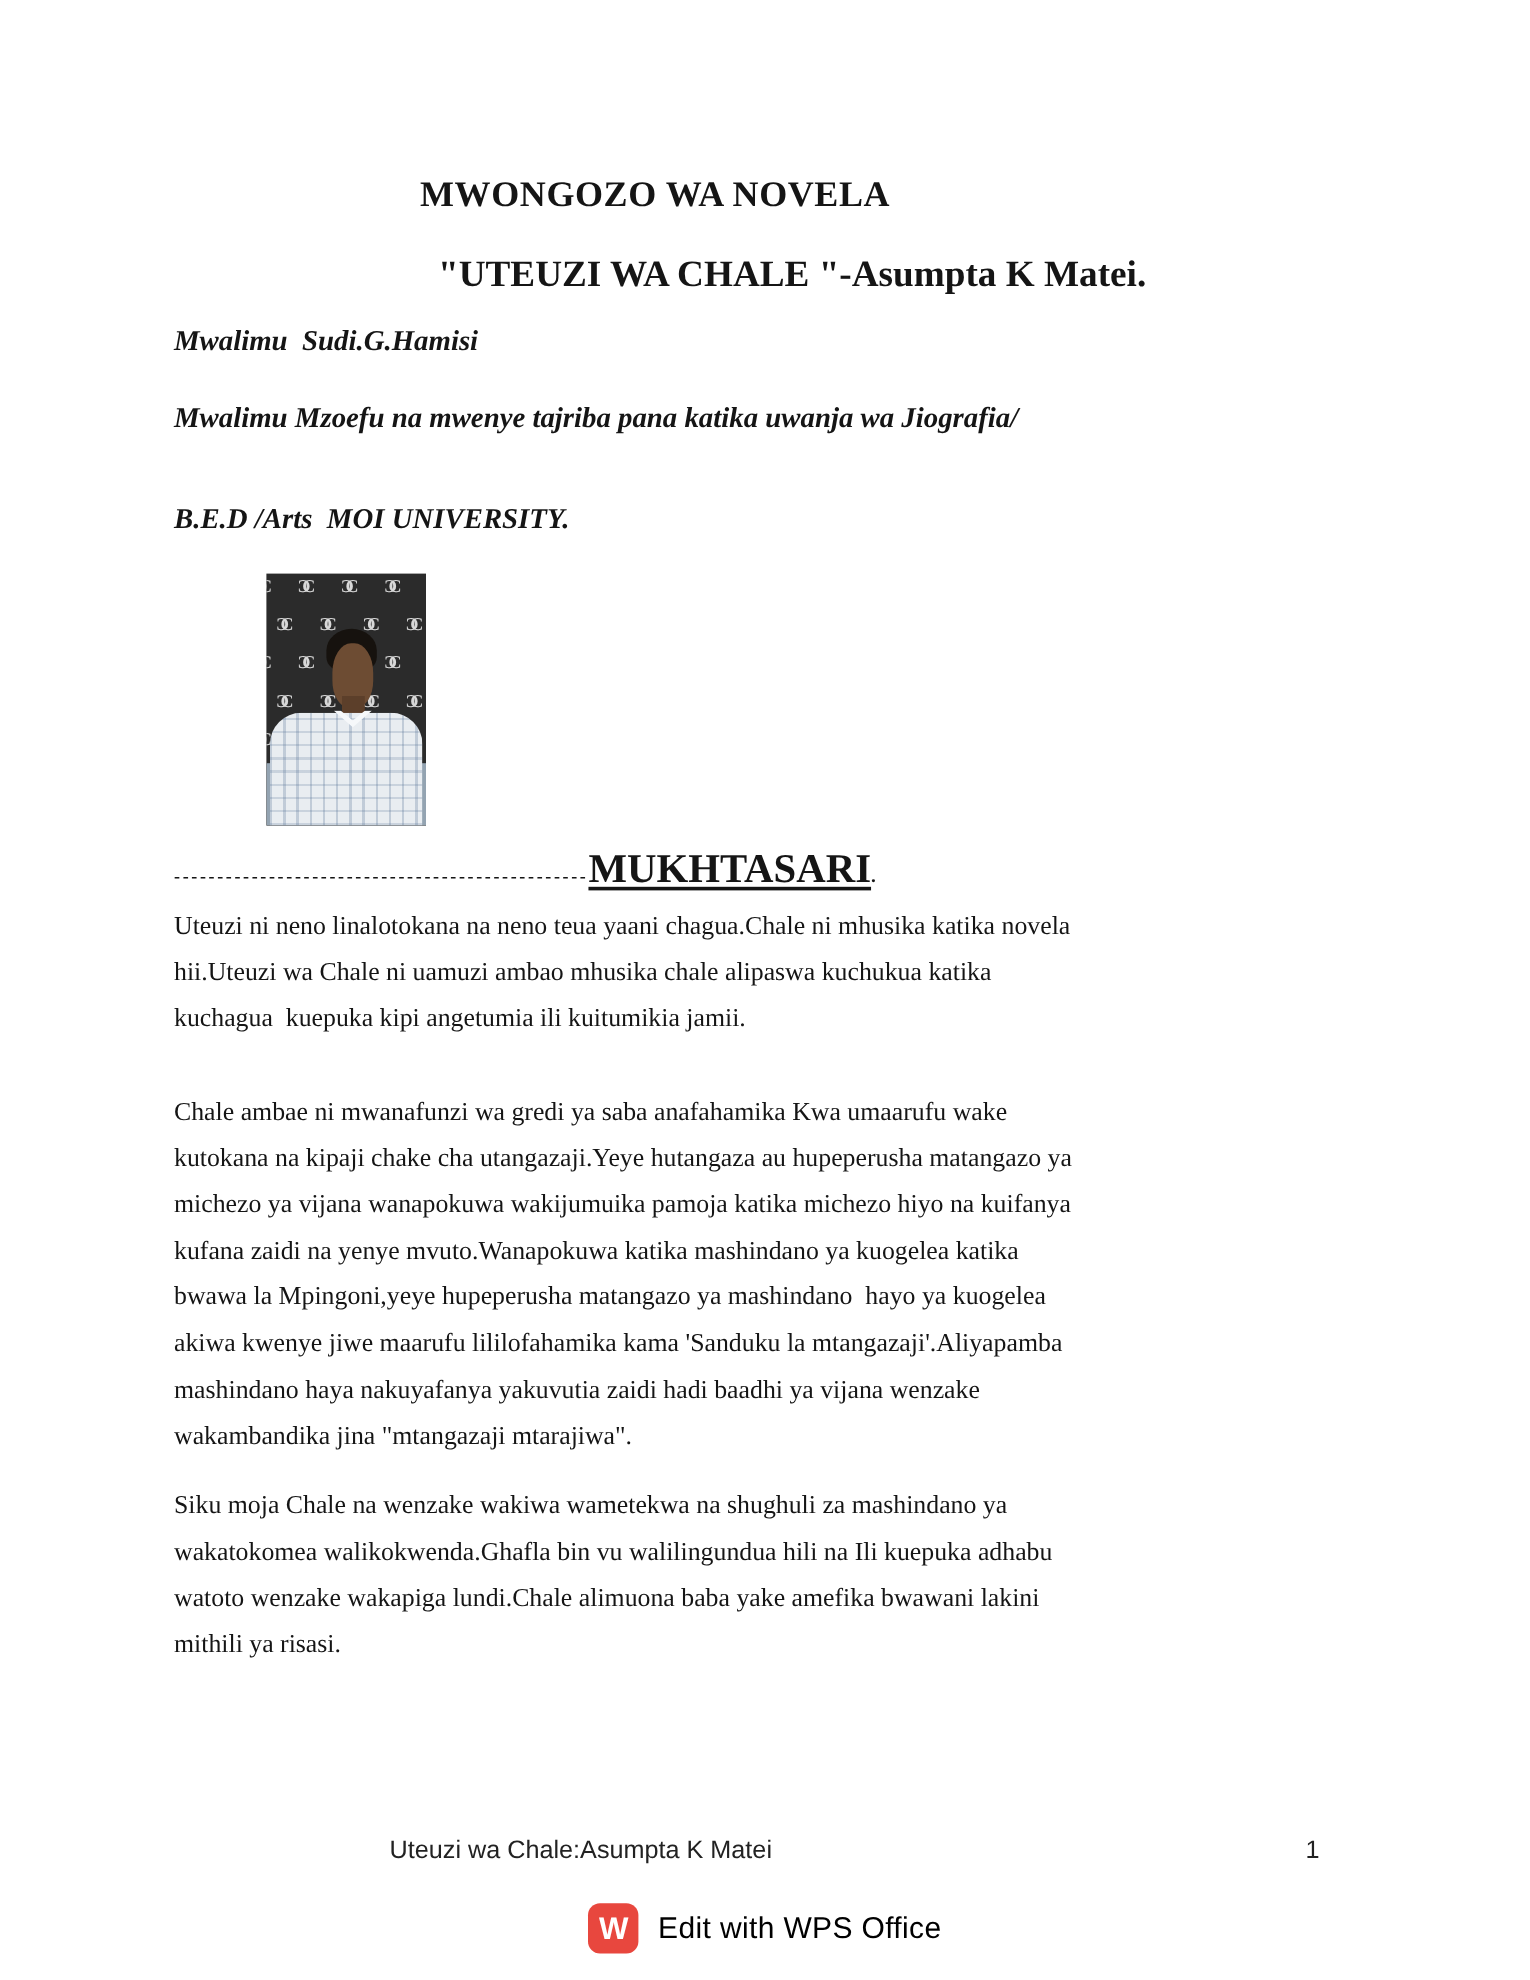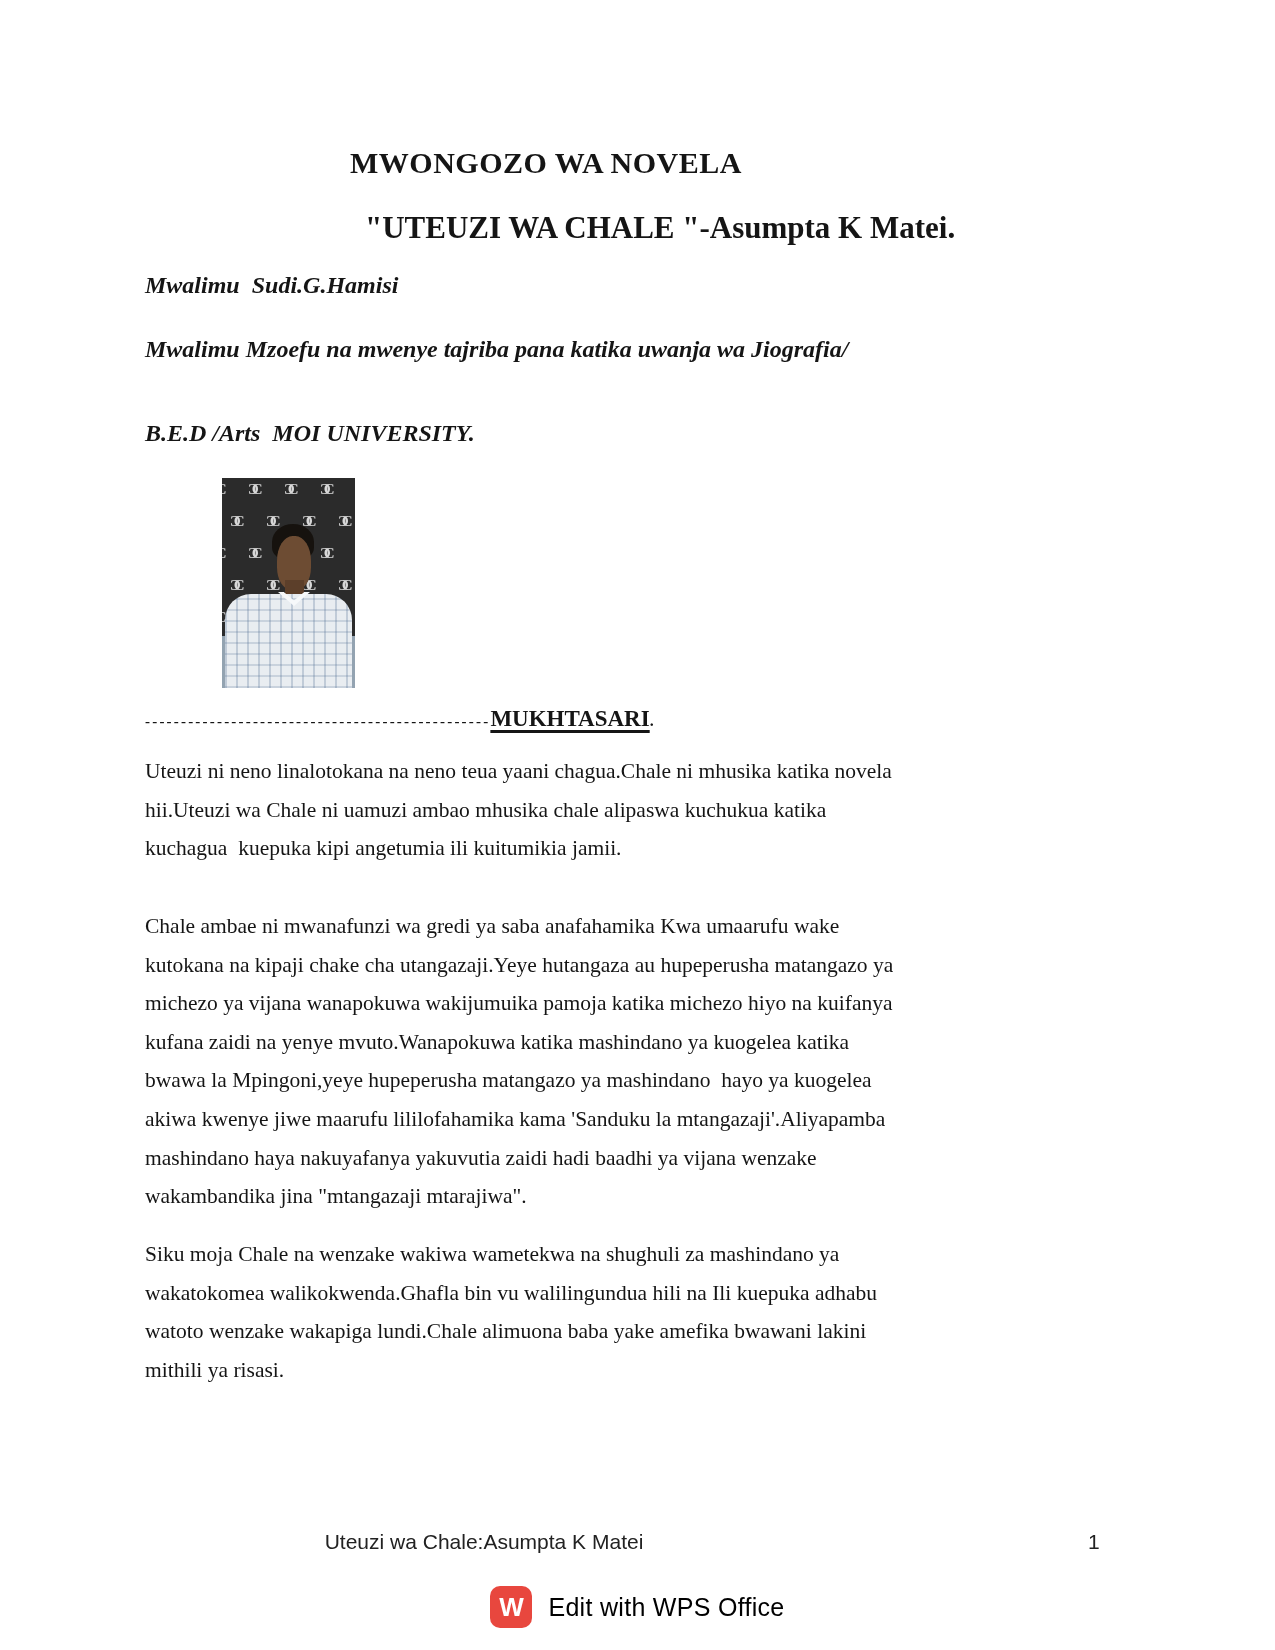--- a/index.html
+++ b/index.html
@@ -83,21 +83,21 @@
   
   .section-heading {
     position:absolute; left:145px; top:706px; width:1000px;
     white-space:nowrap;
   }
   .dashes {
     font-size:15px; font-weight:bold; letter-spacing:2.2px;
     vertical-align:baseline;
   }
   .sh-title {
-    font-size:23px; font-weight:bold;
+    font-size:34px; font-weight:bold;
     text-decoration:underline; text-decoration-thickness:2.5px; text-underline-offset:4px;
   }
   .sh-period { font-size:16px; font-weight:bold; }
 
   
   .para { position:absolute; left:145px; width:1010px; font-size:21.5px; }
   .para .line { line-height:38.6px; }
   .p1 { top:752px; }
   .p2 { top:907px; }
   .p3 { top:1235px; }

